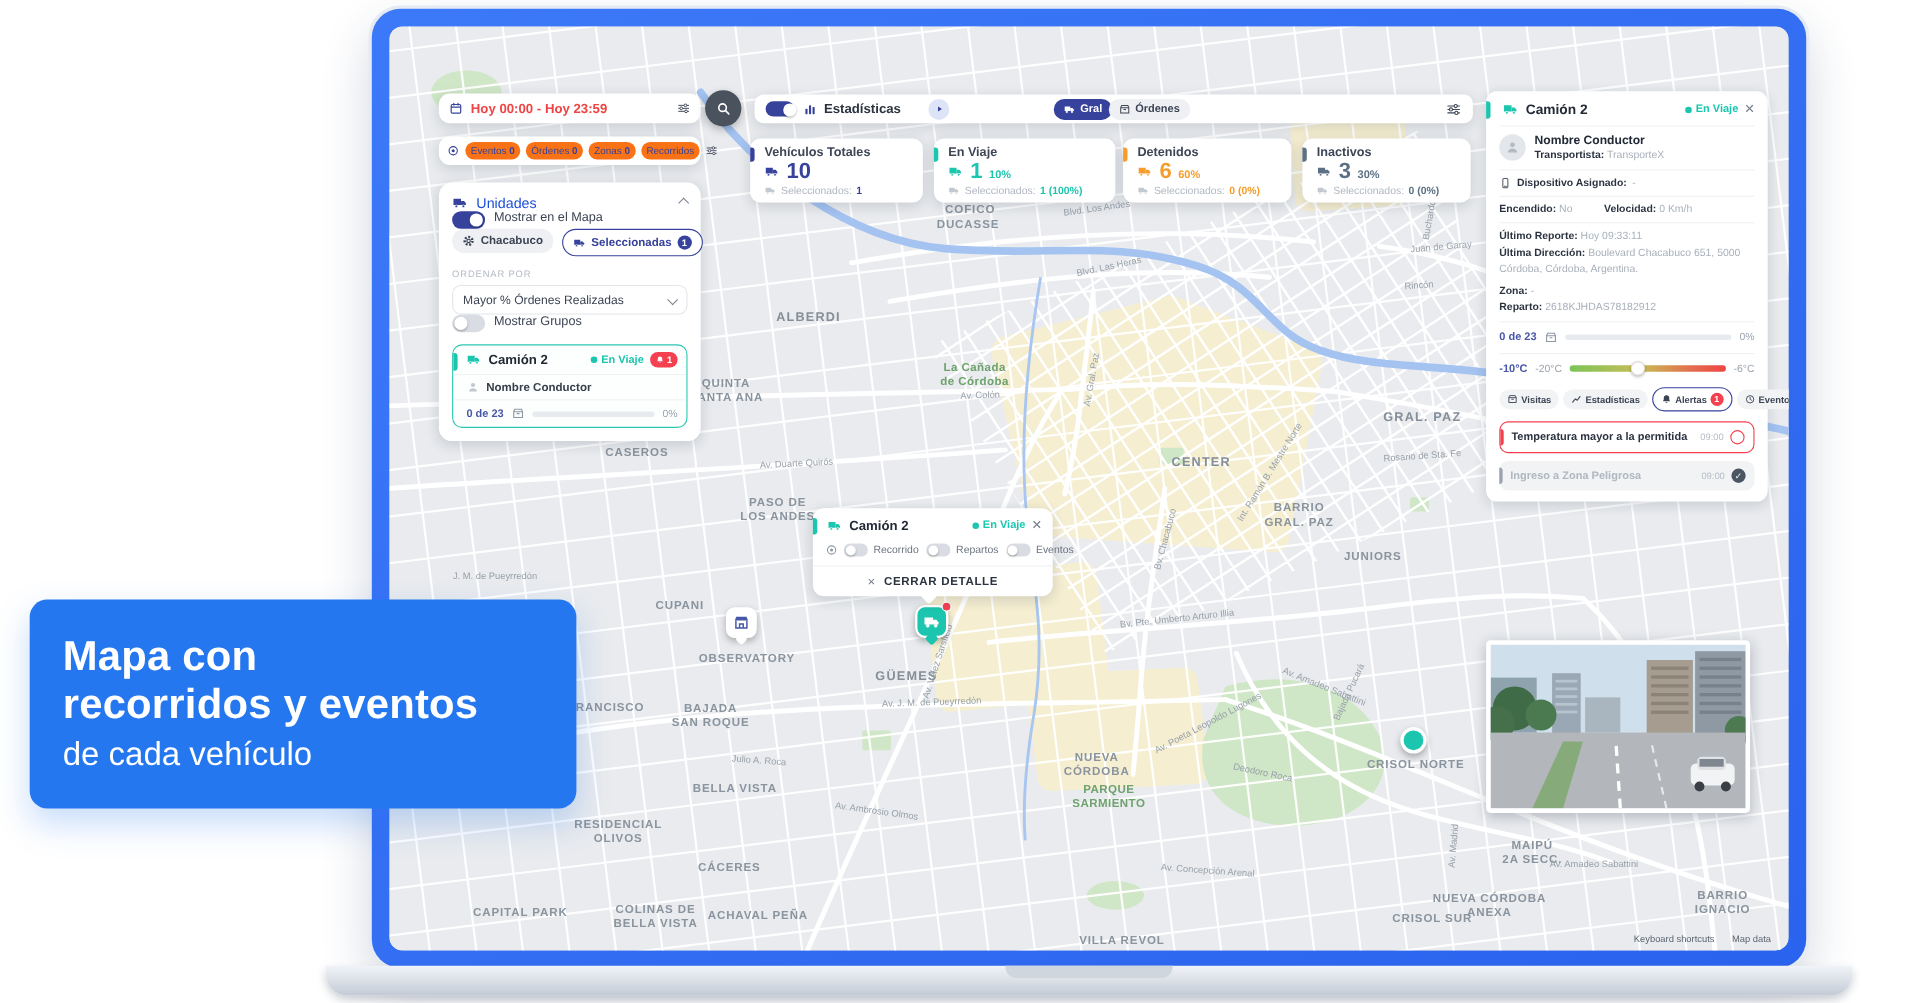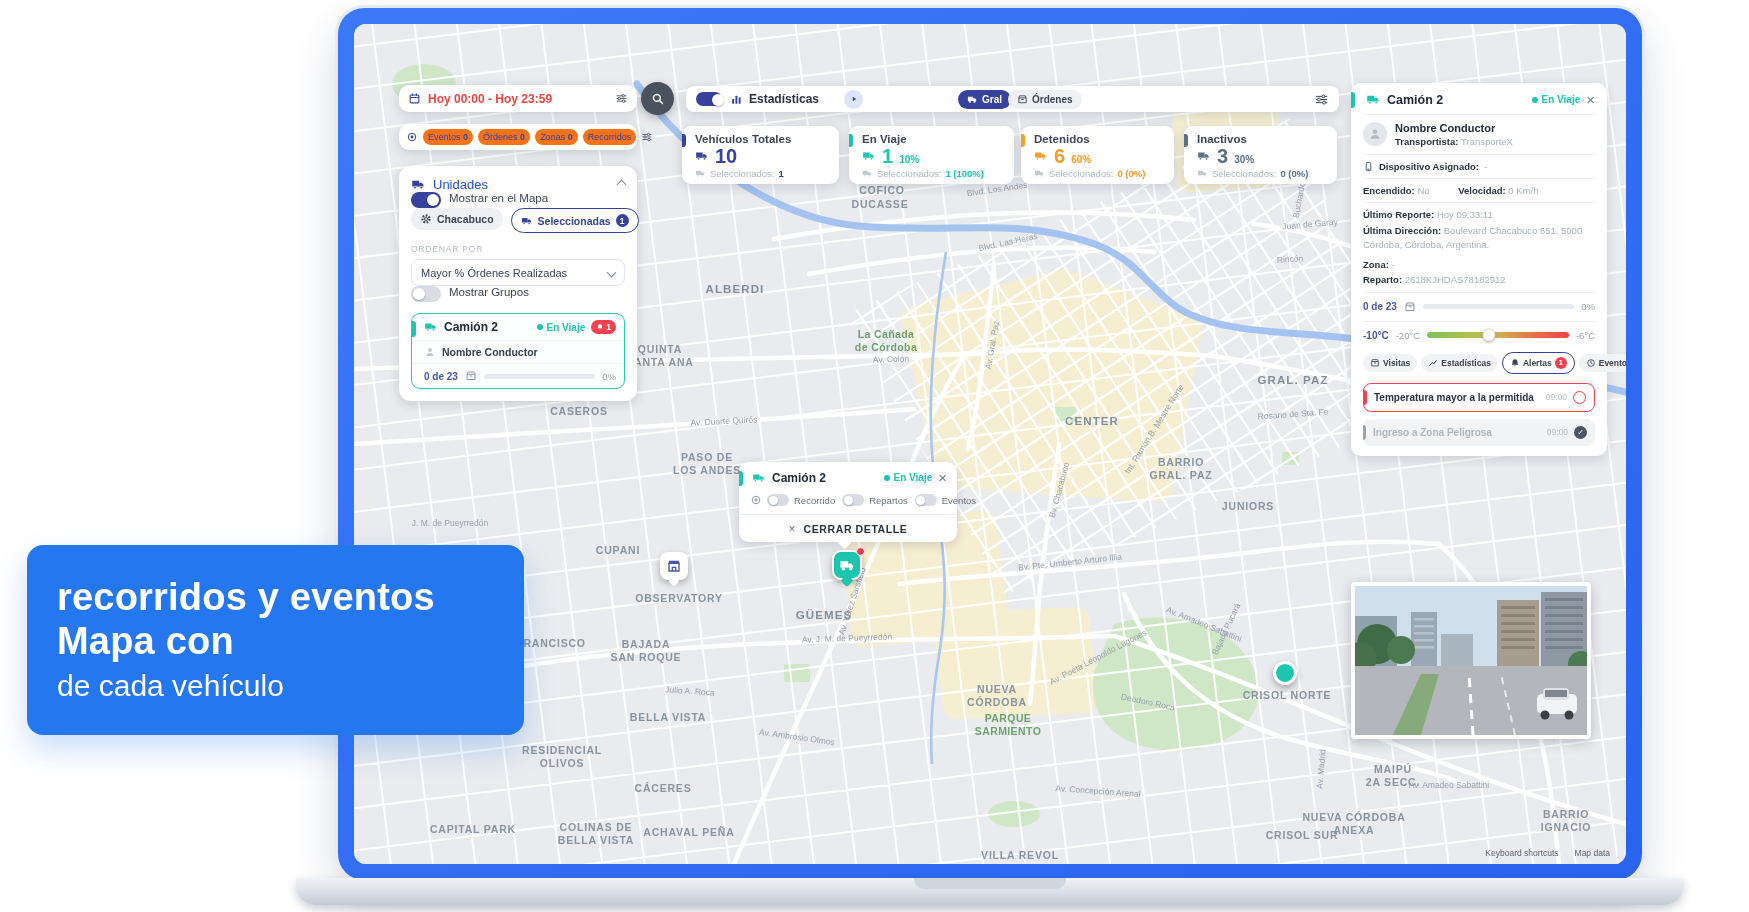--- a/index.html
+++ b/index.html
@@ -854,18 +854,18 @@
             </g>
         </svg>
       </div>
 
     </div>
   </div>
 
   <div class="laptop-base"></div>
 
   <div class="caption-box">
+    <div class="l1">Mapa con</div>
     <div class="l1">recorridos y eventos</div>
-    <div class="l1">Mapa con</div>
     <div class="l3">de cada vehículo</div>
   </div>
 
 </div>
 
 </body></html>

